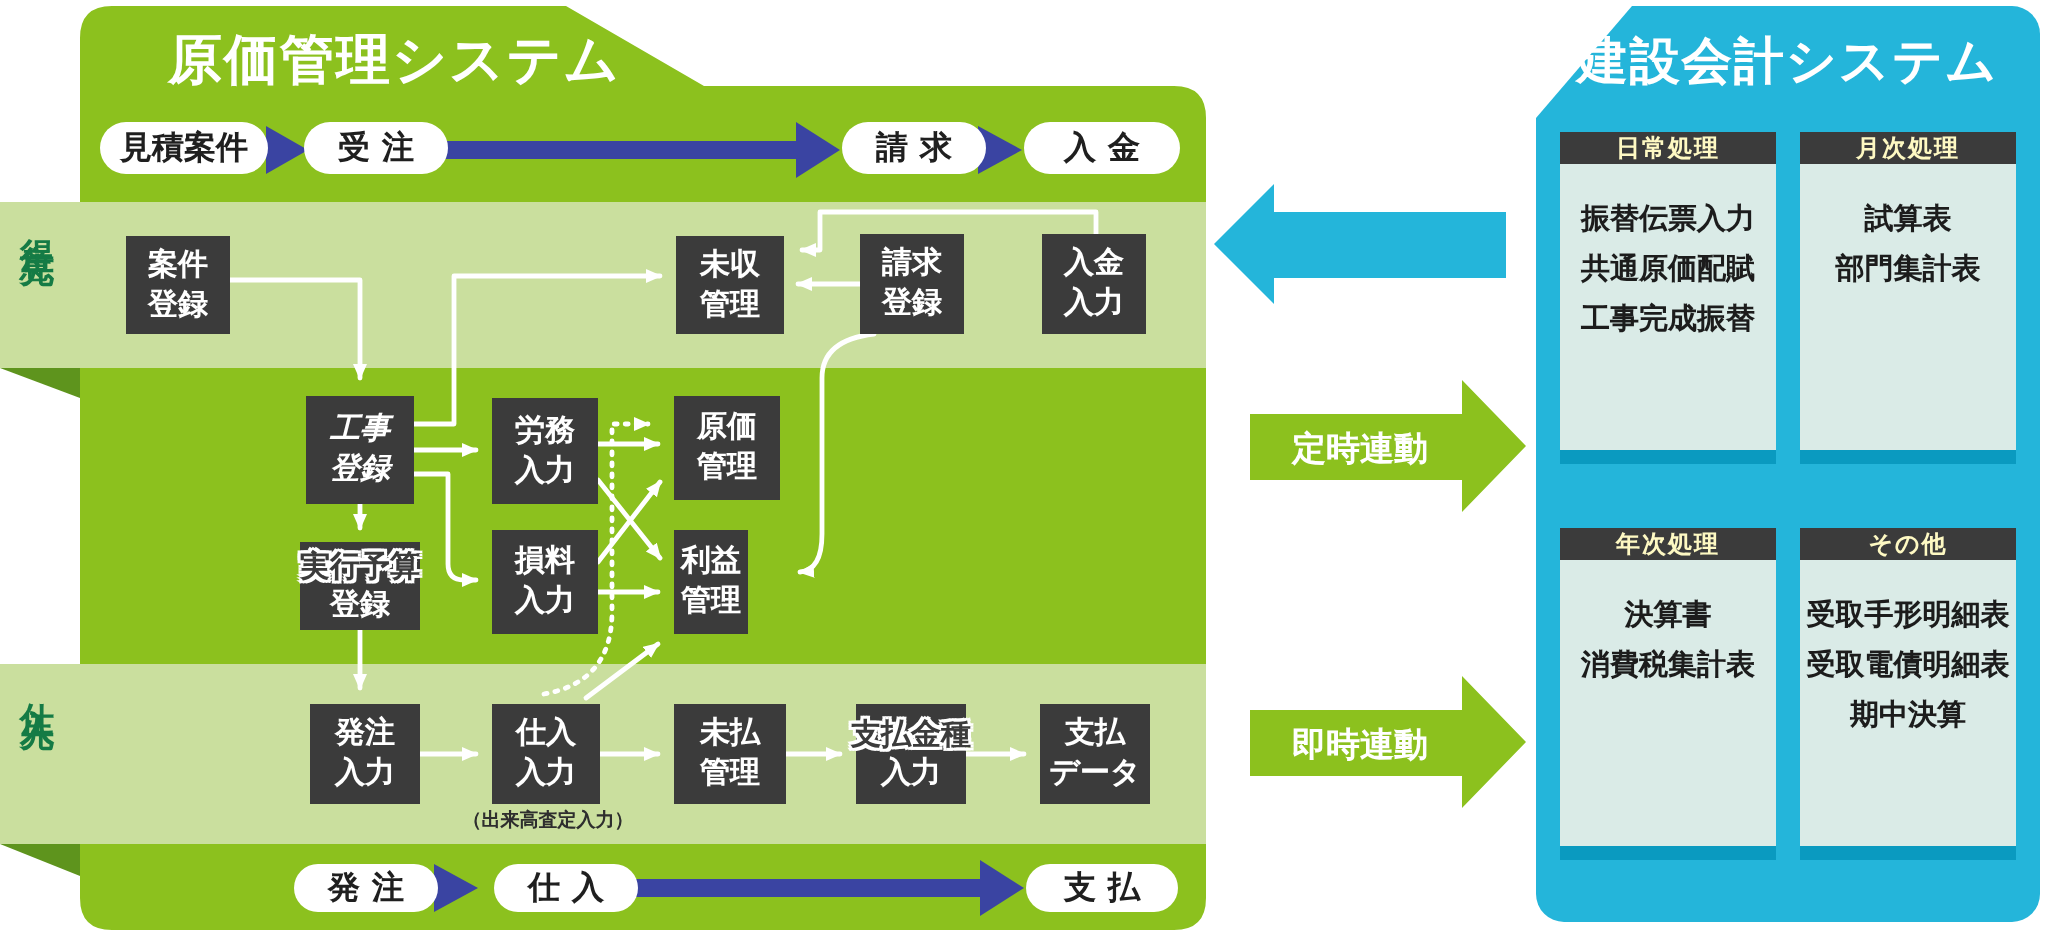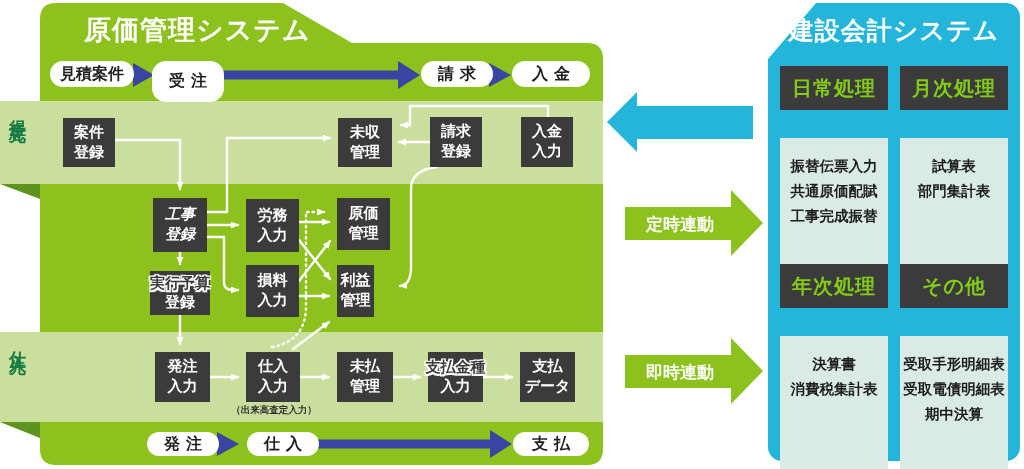--- a/index.html
+++ b/index.html
@@ -39,23 +39,23 @@
   .linklabel{position:absolute;color:#fff;font-weight:bold;text-align:center;white-space:nowrap;}
 
   
   .acc-panel{position:absolute;left:768px;top:3px;width:252px;height:458px;
              background:#24b5da;border-radius:14px;}
   .acc-bevel{position:absolute;left:0;top:0;width:48px;height:56px;background:#fff;
              clip-path:polygon(0 0,100% 0,0 100%);}
   .acc-title{position:absolute;left:0;top:11px;width:100%;text-align:center;color:#fff;
              font-family:"DejaVu Serif","Liberation Serif",serif;font-weight:bold;font-size:25px;letter-spacing:1px;}
   .card{position:absolute;width:108px;}
-  .card .hd{height:44px;background:#3b3b3b;color:#84cc16;font-weight:bold;font-size:20px;
+  .card .hd{height:16px;background:#3b3b3b;color:#fef9c3;font-weight:bold;font-size:12px;
             display:flex;align-items:center;justify-content:center;letter-spacing:1px;}
-  .card .bd{height:143px;background:#daebe7;padding-top:16px;box-sizing:border-box;margin-top:28px;}
+  .card .bd{height:143px;background:#daebe7;padding-top:16px;box-sizing:border-box;}
   .card .bd div{text-align:center;font-size:14.5px;font-weight:bold;color:#1c1c1c;
                 line-height:25px;white-space:nowrap;}
   .card .ft{height:7px;background:#0a9ac0;}
 </style>
 </head>
 <body>
 
 <div class="stage">
 
   <svg class="abs" style="left:0;top:0;" width="620" height="469" viewBox="0 0 620 469">
@@ -101,21 +101,21 @@
       <path d="M210,377 H238" marker-end="url(#aw)"></path>
       <path d="M300,377 H329" marker-end="url(#aw)"></path>
       <path d="M393,377 H420" marker-end="url(#aw)"></path>
       <path d="M483,377 H512" marker-end="url(#aw)"></path>
     </g>
   </svg>
 
   <div class="sys-title" style="left:84px;top:12px;">原価管理システム</div>
 
   <div class="pill" style="left:50px;top:61px;width:84px;height:26px;">見積案件</div>
-  <div class="pill sp" style="left:152px;top:61px;width:66px;height:41px;">受注</div>
+  <div class="pill sp" style="left:152px;top:61px;width:66px;height:26px;">受注</div>
   <div class="pill sp" style="left:421px;top:61px;width:66px;height:26px;">請求</div>
   <div class="pill sp" style="left:512px;top:61px;width:72px;height:26px;">入金</div>
 
   <div class="lane" style="left:9px;top:106px;">得意先</div>
   <div class="lane" style="left:9px;top:338px;">仕入先</div>
 
   <div class="nbox" style="left:63px;top:118px;width:52px;height:49px;">案件
 登録</div>
   <div class="nbox" style="left:338px;top:118px;width:54px;height:49px;">未収
 管理</div>

